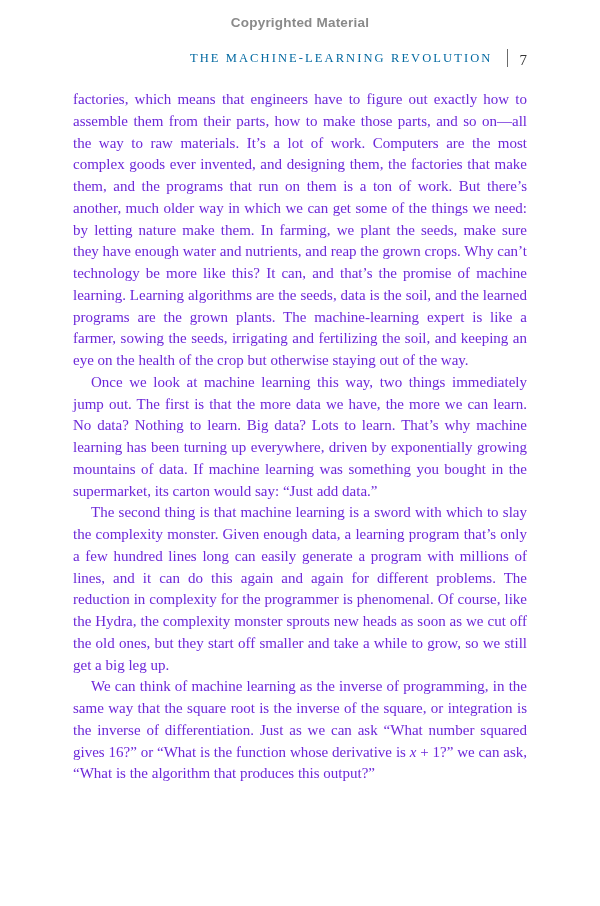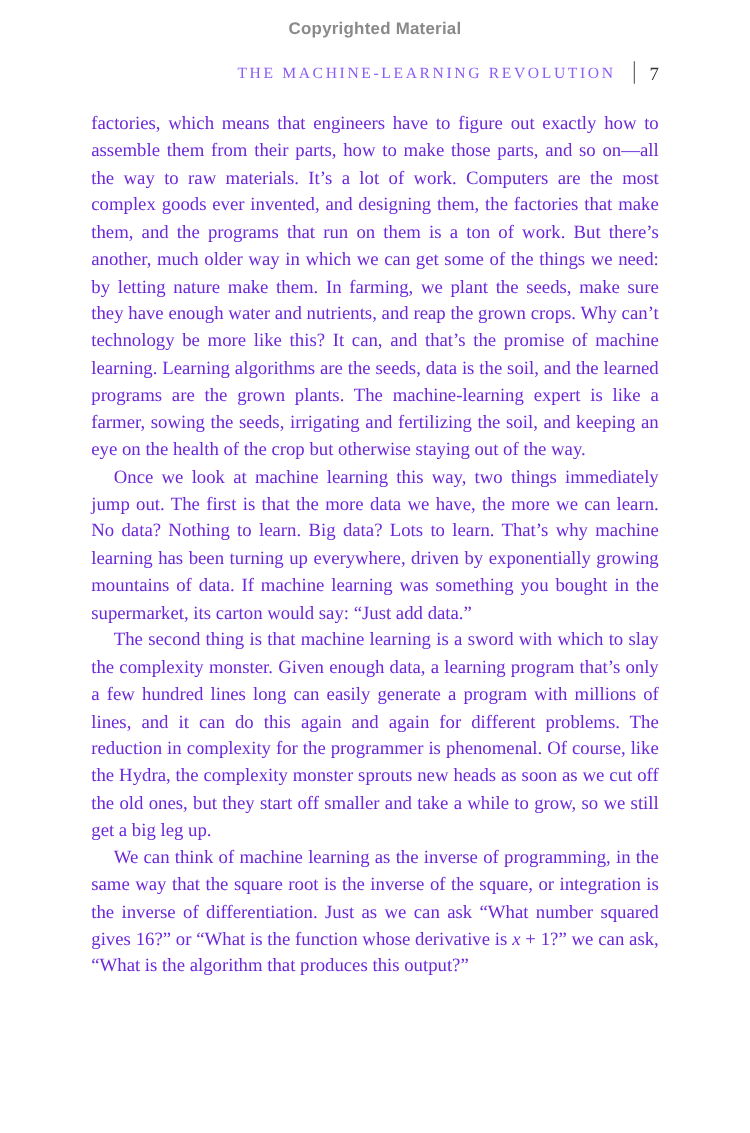--- a/index.html
+++ b/index.html
@@ -33,21 +33,21 @@
     top: 49px;
     right: 73px;
     display: flex;
     align-items: center;
     font-family: "Liberation Serif", serif;
     color: #3f3f3f;
   }
   .running-title {
     font-size: 12.5px;
     letter-spacing: 2.1px;
-    color: #8b5cf6;
+    color: #0369a1;
   }
   .header-separator {
     display: inline-block;
     width: 1px;
     height: 18px;
     background: #6b6b6b;
     margin: 0 12px 0 14px;
     overflow: hidden;
     text-indent: -9999px;
   }

